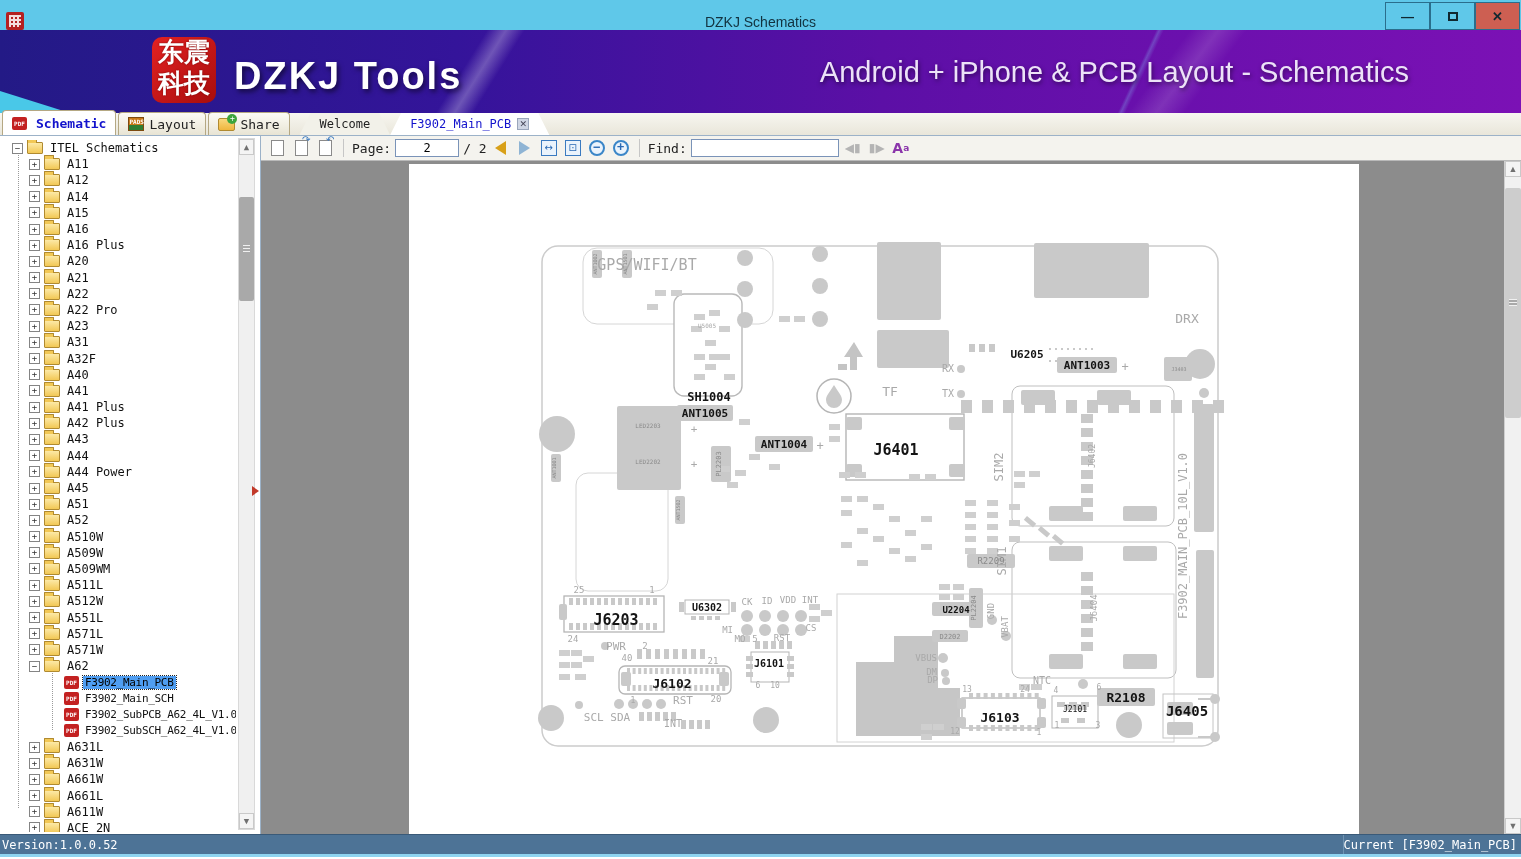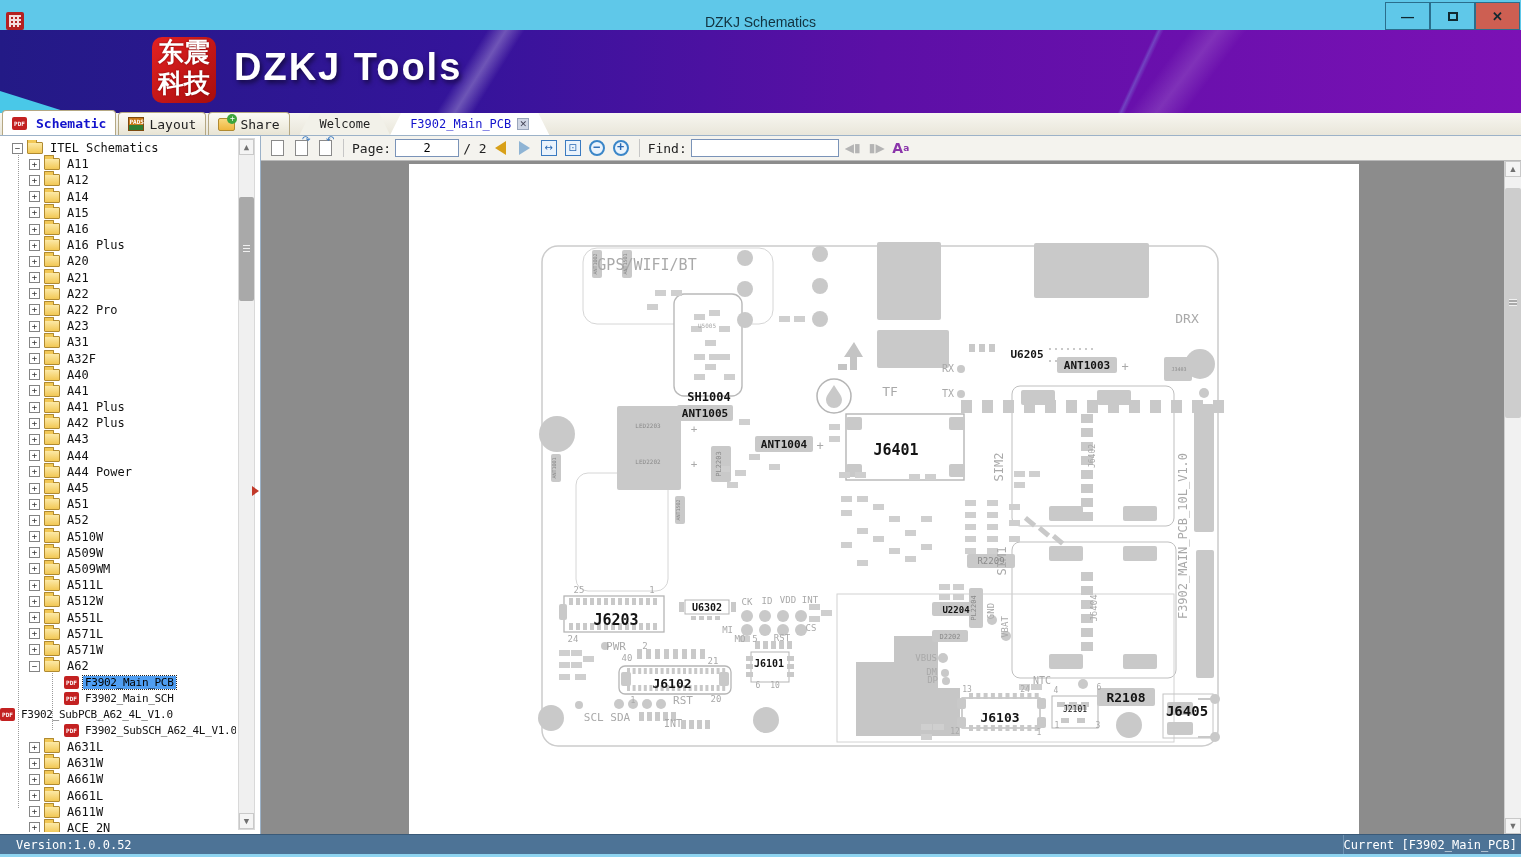--- a/index.html
+++ b/index.html
@@ -16,21 +16,21 @@
 .tb-btn.close{background:#cd5f52}
 .maxglyph{width:10px;height:9px;border:2px solid #102830}
 
 
 .banner{height:83px;background:linear-gradient(90deg,#231a86 0%,#34149a 30%,#5c0fa6 58%,#7b11b5 100%);position:relative;overflow:hidden}
 .banner .streak1{position:absolute;left:440px;top:-20px;width:70px;height:140px;background:linear-gradient(100deg,transparent 30%,rgba(255,255,255,.28) 50%,transparent 70%);transform:skewX(-24deg)}
 .banner .streak2{position:absolute;right:210px;top:-20px;width:260px;height:140px;background:linear-gradient(100deg,transparent 40%,rgba(255,255,255,.14) 50%,transparent 60%);transform:skewX(-30deg)}
 .banner .tri{position:absolute;left:0;bottom:0;width:70px;height:22px;background:#49c8e8;clip-path:polygon(0 100%,0 0,100% 100%)}
 .banner .tri2{position:absolute;left:1080px;top:0;width:120px;height:83px;background:linear-gradient(115deg,transparent 48%,rgba(140,220,255,.25) 50%,transparent 53%)}
 .logo{position:absolute;left:152px;top:7px;width:64px;height:66px;background:linear-gradient(135deg,#e32222,#a80d0d);border-radius:10px;color:#fff;font-weight:bold;font-size:26px;line-height:31px;text-align:center;font-family:"DejaVu Sans",sans-serif;text-shadow:0 0 2px #700}
-.banner-title{position:absolute;left:234px;top:16px;font-size:38px;font-weight:bold;color:#fff;letter-spacing:2px;text-shadow:2px 3px 5px rgba(0,0,0,.55)}
+.banner-title{position:absolute;left:234px;top:25px;font-size:38px;font-weight:bold;color:#fff;letter-spacing:2px;text-shadow:2px 3px 5px rgba(0,0,0,.55)}
 .banner-sub{position:absolute;right:112px;top:26px;font-size:29px;color:#ece2f8;text-shadow:1px 2px 4px rgba(0,0,0,.5);white-space:nowrap}
 
 
 .tabrow{height:23px;background:linear-gradient(#f7f6f0,#e9e6da);border-bottom:1px solid #9cb2c8;display:flex;align-items:flex-end;position:relative}
 .modetab{height:23px;margin-left:2px;padding:0 9px;display:flex;align-items:center;gap:5px;font-family:"DejaVu Sans Mono",monospace;font-size:13px;color:#222;background:linear-gradient(#fdfcf6,#e8e4d4);border:1px solid #b5a883;border-bottom:none;border-radius:4px 4px 0 0}
 .modetab.active{background:#fff;height:25px;color:#1212cc;font-weight:bold}
 .doctabs{display:flex;align-items:flex-end;margin-left:10px;height:100%}
 .doctab{height:22px;padding:0 20px;display:flex;align-items:center;gap:6px;font-family:"DejaVu Sans Mono",monospace;font-size:12px;color:#222;background:#f2f1e9;clip-path:polygon(0 100%,11px 0,calc(100% - 11px) 0,100% 100%)}
 .doctab.active{background:#fff;color:#1212cc}
 .doc-close{width:12px;height:12px;background:#cfd6e4;border:1px solid #9aa6bb;font-size:9px;line-height:10px;text-align:center;color:#445;font-family:"Liberation Sans",sans-serif}
@@ -71,21 +71,21 @@
 .find-input{width:148px;height:18px;border:1px solid #7a93b8;background:#fff;font:12px "DejaVu Sans Mono",monospace;padding:0 3px}
 .findnav{color:#b4b4b4;font-size:12px;font-family:"DejaVu Sans",sans-serif}
 .fontico{color:#8a35aa;font-weight:bold;font-size:14px;font-family:"DejaVu Sans",sans-serif}
 
 .viewport{flex:1;background:#8c8c8c;position:relative;overflow:hidden}
 .page{position:absolute;left:148px;top:3px;width:950px;height:670px;background:#fff}
 .vscroll{position:absolute;right:0;top:0;bottom:0;width:17px;background:#f1f1f1;border-left:1px solid #cfcfcf}
 
 
 .statusbar{height:23px;background:#4d7396;border-top:1px solid #3a5a78;border-bottom:3px solid #8ed4f0;color:#fff;font-family:"DejaVu Sans Mono",monospace;font-size:12px;display:flex;align-items:center;position:relative}
-.status-version{margin-left:16px}
+.status-version{margin-left:2px}
 .status-current{position:absolute;right:4px;border-left:1px solid #6f93b2;height:100%;display:flex;align-items:center}
 </style>
 </head>
 <body>
 
 <div class="titlebar">
   <div class="tb-icon"></div>
   <div class="tb-title">DZKJ Schematics</div>
   <div class="tb-btns">
     <div class="tb-btn">—</div>
@@ -99,20 +99,21 @@
 <div class="banner">
   <div class="streak1"></div>
   <div class="streak2"></div>
   <div class="tri"></div>
   <div class="tri2"></div>
   <div class="logo">
     <div>东震</div>
     <div>科技</div>
   </div>
   <div class="banner-title">DZKJ Tools</div>
+  <div class="banner-sub">Android + iPhone &amp; PCB Layout - Schematics</div>
 </div>
 
 <div class="tabrow">
   <div class="modetab active">
     <span class="pdfico">PDF</span>
     <span>Schematic</span>
   </div>
   <div class="modetab">
     <span style="width:16px;height:14px;background:linear-gradient(#c87818 55%,#2f7d32 55%);border:1px solid #7c4a10;color:#fff;font-size:6px;font-weight:bold;line-height:8px;text-align:center">PADS</span>
     <span>Layout</span>
@@ -306,21 +307,21 @@
           <span class="tlabel">A62</span>
         </div>
         <div class="trow pdf selected" style="padding-left: 64px;">
           <span class="pdfico">PDF</span>
           <span class="tlabel">F3902_Main_PCB</span>
         </div>
         <div class="trow pdf" style="padding-left: 64px;">
           <span class="pdfico">PDF</span>
           <span class="tlabel">F3902_Main_SCH</span>
         </div>
-        <div class="trow pdf" style="">
+        <div class="trow pdf" style="padding-left: 64px;">
           <span class="pdfico">PDF</span>
           <span class="tlabel">F3902_SubPCB_A62_4L_V1.0</span>
         </div>
         <div class="trow pdf" style="padding-left: 64px;">
           <span class="pdfico">PDF</span>
           <span class="tlabel">F3902_SubSCH_A62_4L_V1.0</span>
         </div>
         <div class="trow" style="padding-left: 29px;">
           <span class="tbox">+</span>
           <span class="fold"></span>

